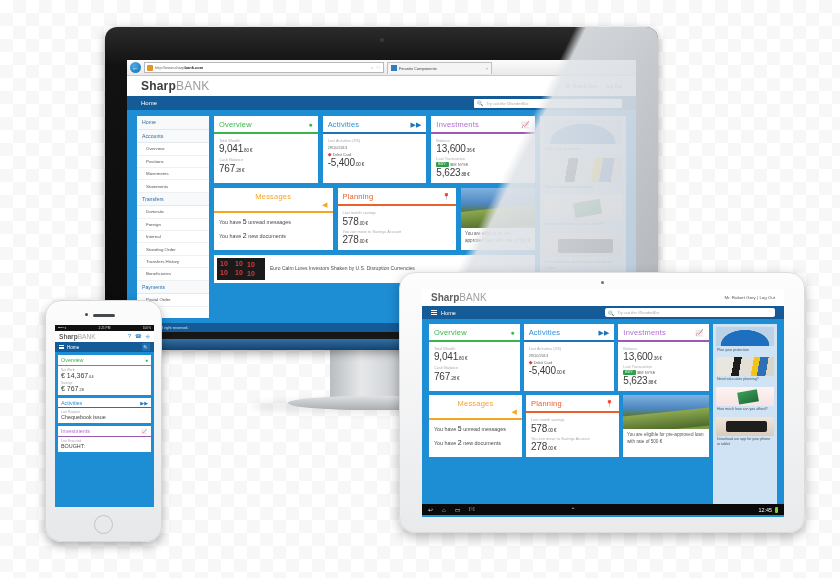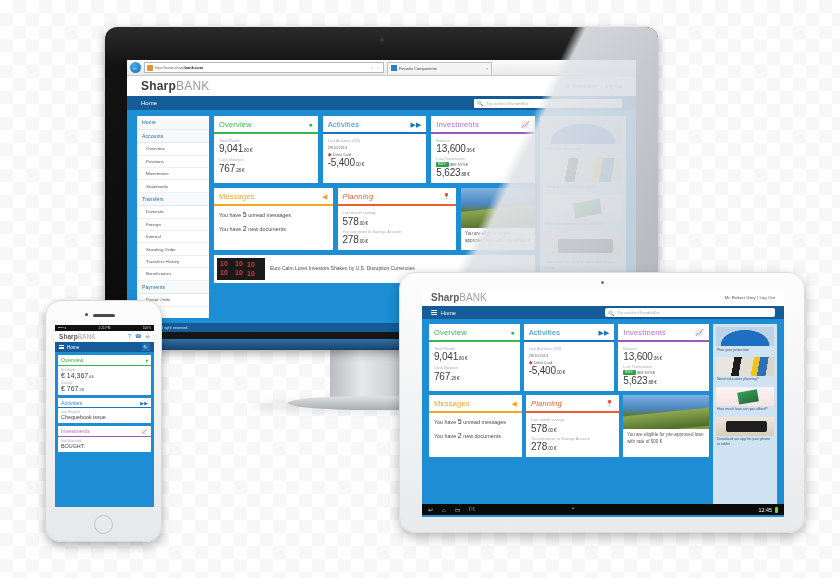--- a/index.html
+++ b/index.html
@@ -102,22 +102,22 @@
   .card-ic { margin-left:auto; font-size:7px; line-height:1; }
   .card-b { padding:4px 5px 5px 5px; }
   .lbl { font-size:3.9px; color:#a7aeb4; line-height:1.35; }
   .val { font-size:10px; color:#3a3a3a; letter-spacing:-.2px; }
   .val small { font-size:4.6px; }
   .msgline { font-size:5.4px; color:#4a4a4a; line-height:1.5; }
   .msgline b { font-size:7px; color:#333; font-weight:normal;}
   .c-green .card-h{border-color:#38b54a;} .c-green .card-t{color:#38b54a;}
   .c-blue  .card-h{border-color:#1b75bc;} .c-blue  .card-t{color:#2e8fd4;}
   .c-purple .card-h{border-color:#9b59b6;} .c-purple .card-t{color:#b06fd0;}
-  .c-orange .card-h{border-color:#f5a623;} .c-orange .card-t{color:#f5a623;}
-  .c-red .card-h{border-color:#e8602c;} .c-red .card-t{color:#e8602c;font-style:italic;}
+  .c-orange .card-h{border-color:#f5a623;flex-direction:column;} .c-orange .card-t{color:#f5a623;}
+  .c-red .card-h{border-color:#e8602c;} .c-red .card-t{color:#e8602c;}
   .dot-red{ color:#e03b3b; font-size:5px;}
   .buytag{ display:inline-block; background:#2e9e4a; color:#fff; font-size:3.6px;
            padding:.5px 2px; border-radius:1px; vertical-align:middle;}
 
   
   .promo { background:#fff; width:74px; flex:0 0 auto; }
   .promo .pimg { height:40px; background:linear-gradient(180deg,#7fb2e0 0%,#4e86c0 40%,#5a7a3d 60%,#7d9a4e 100%); position:relative; overflow:hidden;}
   .promo .pimg:after{content:""; position:absolute; left:-10%; bottom:0; width:120%; height:52%;
     background:linear-gradient(180deg,#8ea84f,#4d6b2c); transform:skewY(-6deg);}
   .promo .ptxt{ font-size:4.6px; color:#555; padding:3px 4px; line-height:1.45;}

